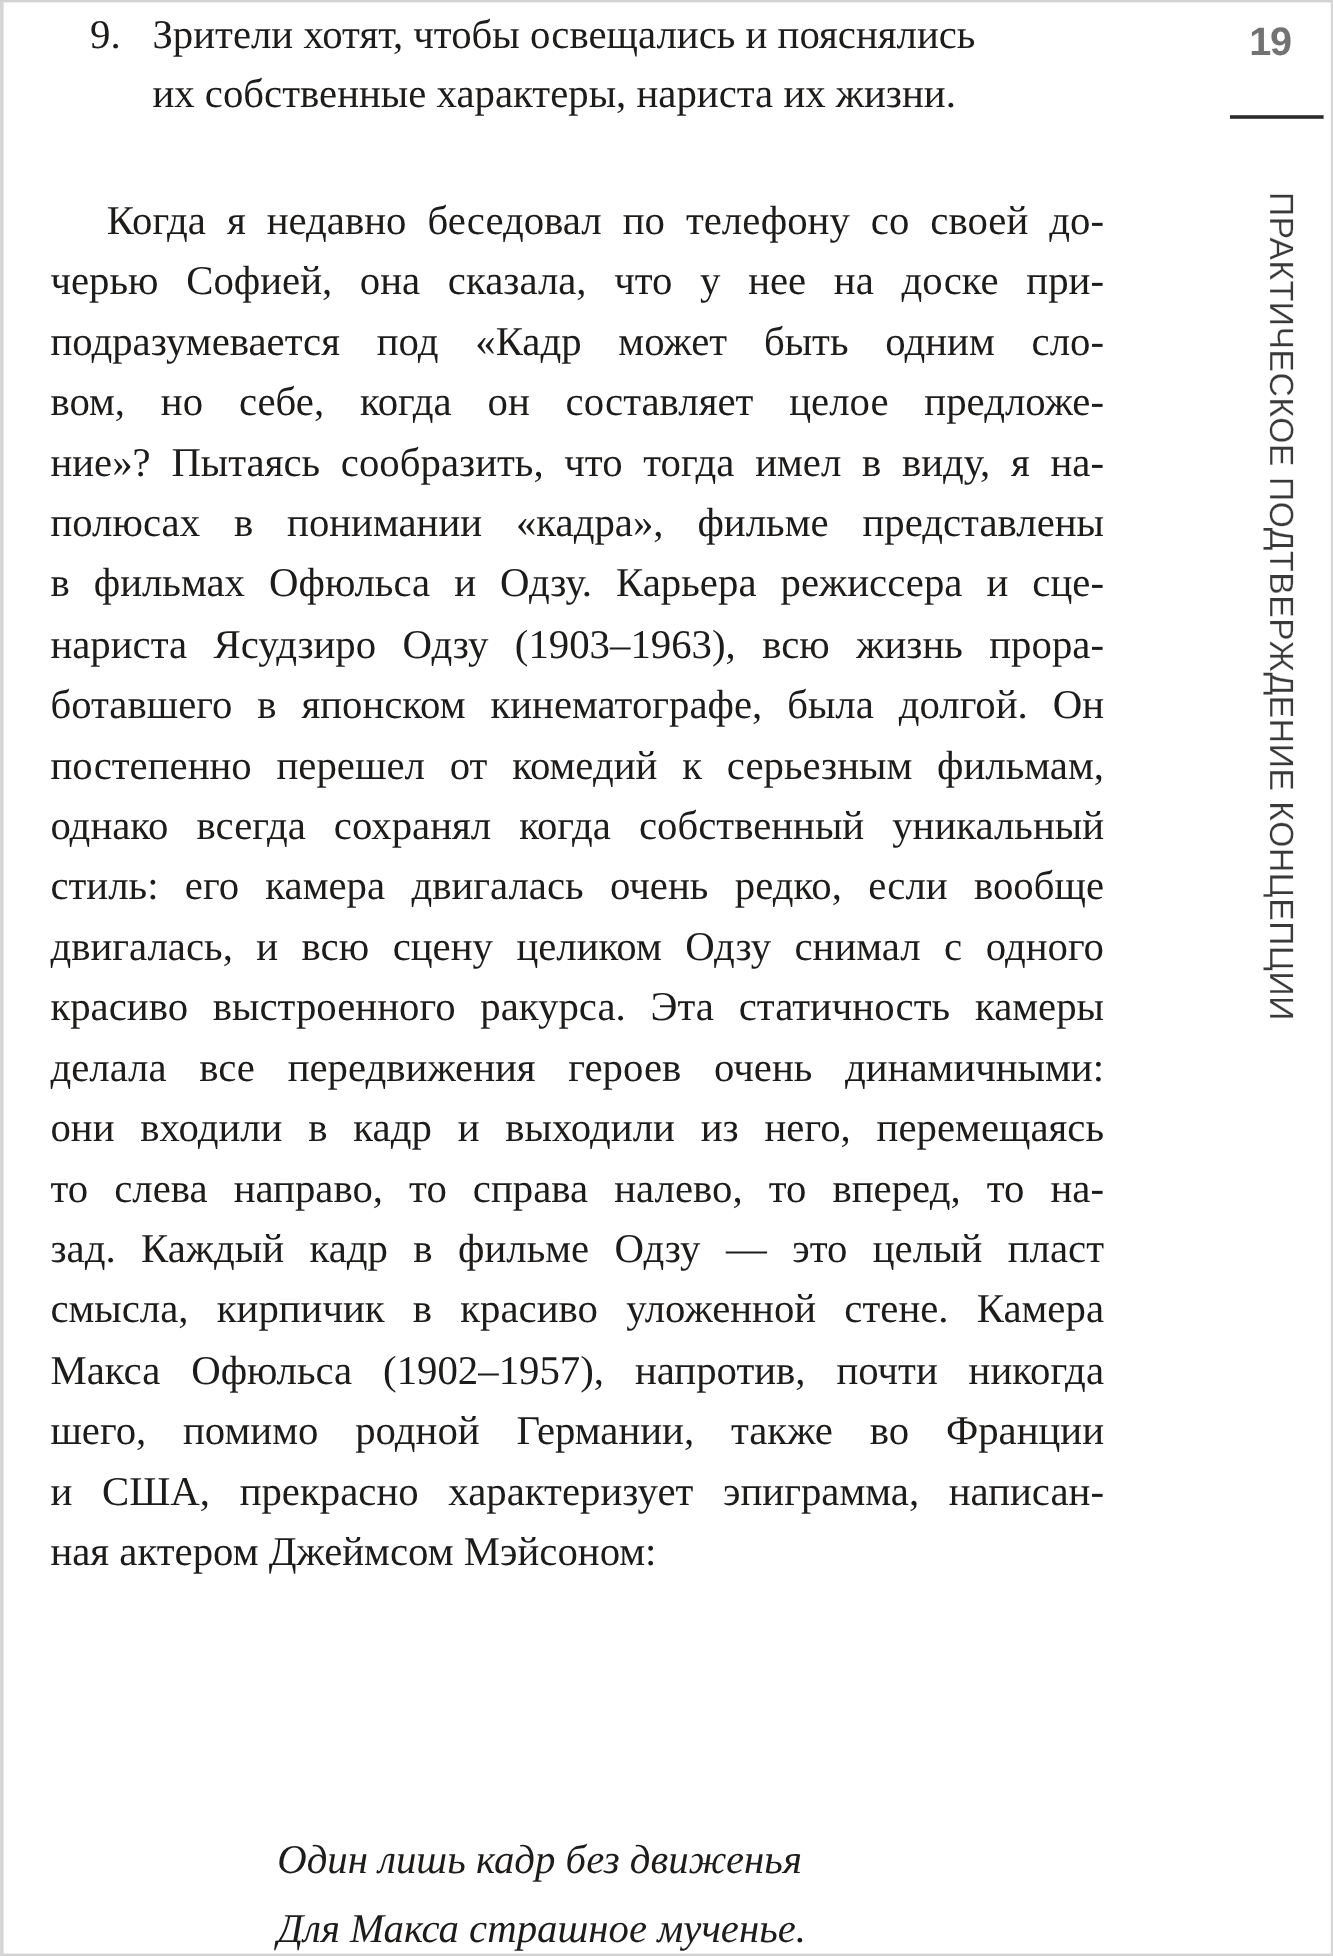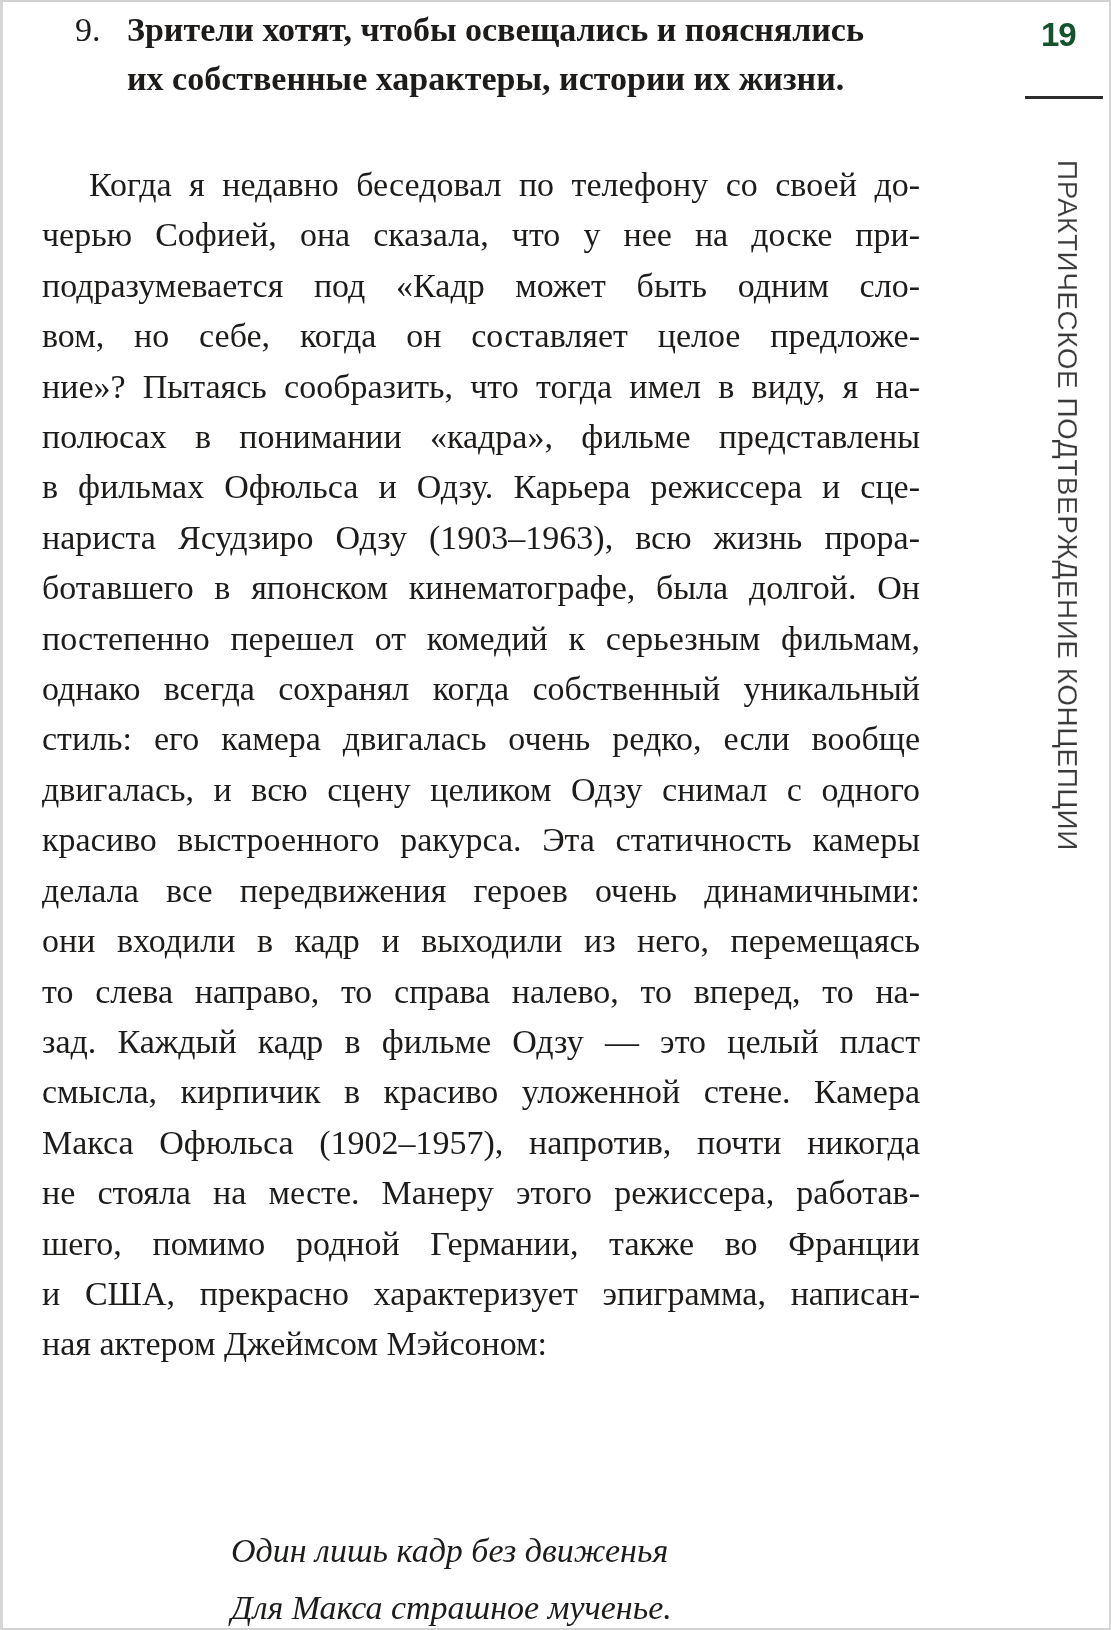--- a/index.html
+++ b/index.html
@@ -22,21 +22,21 @@
   .list-item {
     position: absolute;
     top: 3px;
     left: 72px;
     width: 836px;
     display: flex;
     font-size: 34px;
     line-height: 49px;
   }
   .list-marker { flex: none; width: 52px; }
-  .list-lines { flex: 1; text-align: left; font-weight: bold; }
+  .list-lines { flex: 1; text-align: left; }
 
   
   .body-block {
     position: absolute;
     top: 158px;
     left: 28px;
     width: 878px;
     font-size: 34px;
     line-height: 50.4px;
     margin-left: 11px;
@@ -61,21 +61,21 @@
 
   
   .page-number {
     position: absolute;
     top: 14px;
     left: 1038px;
     font-family: "Liberation Sans", "DejaVu Sans", sans-serif;
     font-weight: bold;
     font-size: 33px;
     letter-spacing: -1px;
-    color: #14532d;
+    color: #737373;
   }
   .page-rule {
     position: absolute;
     top: 94px;
     left: 1022px;
     width: 78px;
     height: 3px;
     background: #2c2c2c;
   }
 
@@ -101,21 +101,21 @@
   <div class="page-number">19</div>
 
   <div class="page-rule"></div>
 
   <div class="sidebar-title">ПРАКТИЧЕСКОЕ ПОДТВЕРЖДЕНИЕ КОНЦЕПЦИИ</div>
 
   <div class="list-item">
     <span class="list-marker">9.</span>
     <span class="list-lines">
         <div class="line">Зрители хотят, чтобы освещались и пояснялись</div>
-        <div class="line">их собственные характеры, истории их жизни.</div>
+        <div class="line">их собственные характеры, нариста их жизни.</div>
       </span>
   </div>
 
   <div class="body-block">
       <div class="line">Когда я недавно беседовал по телефону со своей до-</div>
       <div class="line">черью Софией, она сказала, что у нее на доске при-</div>
       <div class="line">подразумевается под «Кадр может быть одним сло-</div>
       <div class="line">вом, но себе, когда он составляет целое предложе-</div>
       <div class="line">ние»? Пытаясь сообразить, что тогда имел в виду, я на-</div>
       <div class="line">полюсах в понимании «кадра», фильме представлены</div>
@@ -126,21 +126,20 @@
       <div class="line">однако всегда сохранял когда собственный уникальный</div>
       <div class="line">стиль: его камера двигалась очень редко, если вообще</div>
       <div class="line">двигалась, и всю сцену целиком Одзу снимал с одного</div>
       <div class="line">красиво выстроенного ракурса. Эта статичность камеры</div>
       <div class="line">делала все передвижения героев очень динамичными:</div>
       <div class="line">они входили в кадр и выходили из него, перемещаясь</div>
       <div class="line">то слева направо, то справа налево, то вперед, то на-</div>
       <div class="line">зад. Каждый кадр в фильме Одзу — это целый пласт</div>
       <div class="line">смысла, кирпичик в красиво уложенной стене. Камера</div>
       <div class="line">Макса Офюльса (1902–1957), напротив, почти никогда</div>
-      <div class="line">не стояла на месте. Манеру этого режиссера, работав-</div>
       <div class="line">шего, помимо родной Германии, также во Франции</div>
       <div class="line">и США, прекрасно характеризует эпиграмма, написан-</div>
       <div class="line">ная актером Джеймсом Мэйсоном:</div>
     </div>
 
   <div class="verse-block">
       <div class="line">Один лишь кадр без движенья</div>
       <div class="line">Для Макса страшное мученье.</div>
     </div>
 

